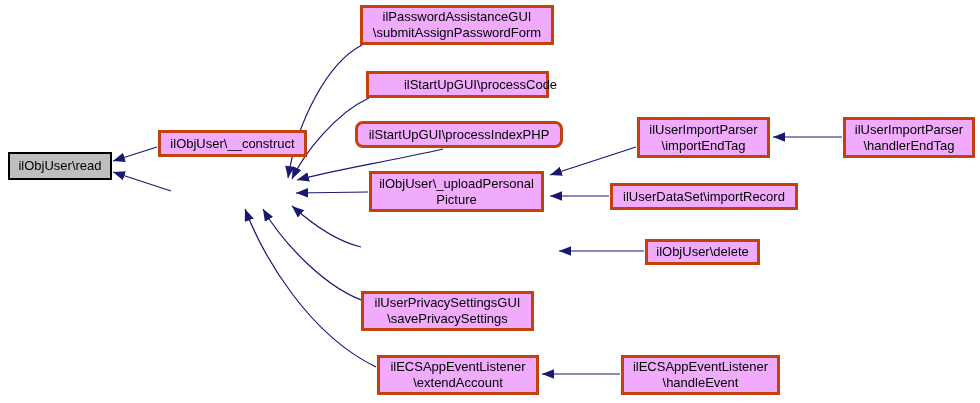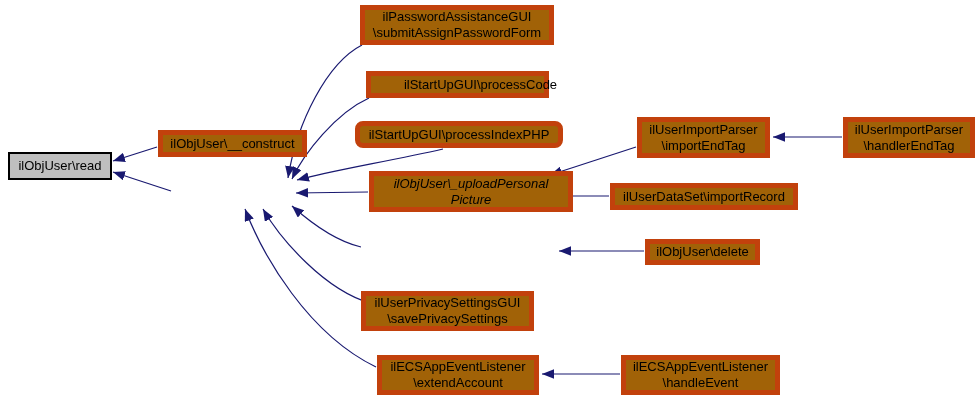--- a/index.html
+++ b/index.html
@@ -23,22 +23,22 @@
     height: 403px;
   }
   .edge {
     fill: none;
     stroke: #191970;
     stroke-width: 1.2;
   }
   .node {
     position: absolute;
     box-sizing: border-box;
-    background: #a16207;
-    border: 5px solid #c2410c;
+    background: #f0abfc;
+    border: 3px solid #c2410c;
     display: flex;
     align-items: center;
     justify-content: center;
     text-align: center;
     color: #000000;
     font-size: 13px;
     line-height: 16px;
     white-space: pre-line;
     cursor: pointer;
   }
@@ -90,21 +90,21 @@
   </div>
 
   <div class="node" style="left:366px; top:71px; width:183px; height:27px;padding-left:46px;">
     <span class="lbl">ilStartUpGUI\processCode</span>
   </div>
 
   <div class="node" style="left:355px; top:121px; width:208px; height:27px;border-radius:8px;">
     <span class="lbl">ilStartUpGUI\processIndexPHP</span>
   </div>
 
-  <div class="node" style="left:369px; top:171px; width:204px; height:41px;font-style:italic;">
+  <div class="node" style="left:369px; top:171px; width:175px; height:41px;">
     <span class="lbl">ilObjUser\_uploadPersonal
 Picture</span>
   </div>
 
   <div class="node" style="left:637px; top:117px; width:133px; height:41px;">
     <span class="lbl">ilUserImportParser
 \importEndTag</span>
   </div>
 
   <div class="node" style="left:843px; top:117px; width:132px; height:41px;">

